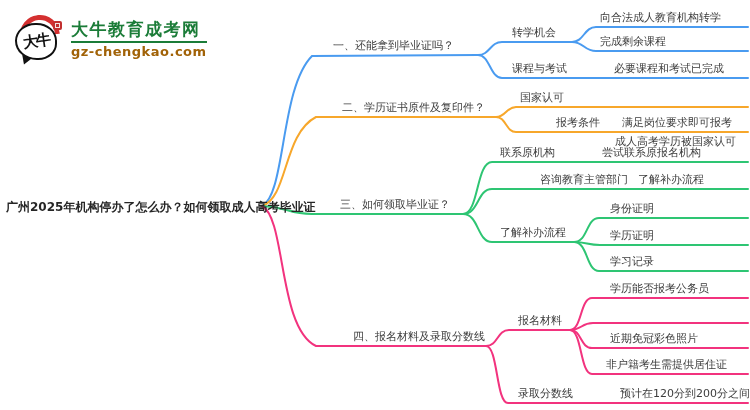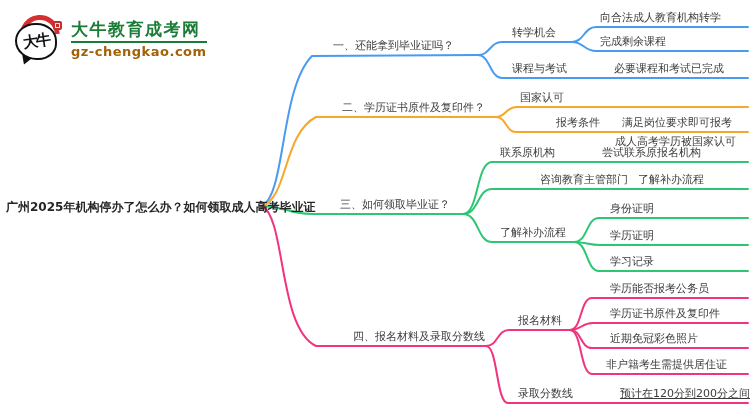--- a/index.html
+++ b/index.html
@@ -133,19 +133,18 @@
   <div class="node" style="left:508px;top:173px;margin-left:32px;">咨询教育主管部门</div>
   <div class="node" style="left:638px;top:173px;">了解补办流程</div>
   <div class="node" style="left:500px;top:226px;">了解补办流程</div>
   <div class="node" style="left:610px;top:202px;">身份证明</div>
   <div class="node" style="left:610px;top:229px;">学历证明</div>
   <div class="node" style="left:610px;top:255px;">学习记录</div>
 
   <div class="node" style="left:342px;top:330px;margin-left:11px;">四、报名材料及录取分数线</div>
   <div class="node" style="left:518px;top:314px;">报名材料</div>
   <div class="node" style="left:610px;top:282px;">学历能否报考公务员</div>
-  <div class="node" style="left:610px;top:307px;">学历证书原件及复印件</div>
   <div class="node" style="left:610px;top:332px;">近期免冠彩色照片</div>
   <div class="node" style="left:606px;top:358px;">非户籍考生需提供居住证</div>
   <div class="node" style="left:518px;top:387px;">录取分数线</div>
-  <div class="node" style="left:620px;top:387px;text-decoration:underline;">预计在120分到200分之间</div>
+  <div class="node" style="left:620px;top:387px;">预计在120分到200分之间</div>
 
 </div>
 
 </body></html>

